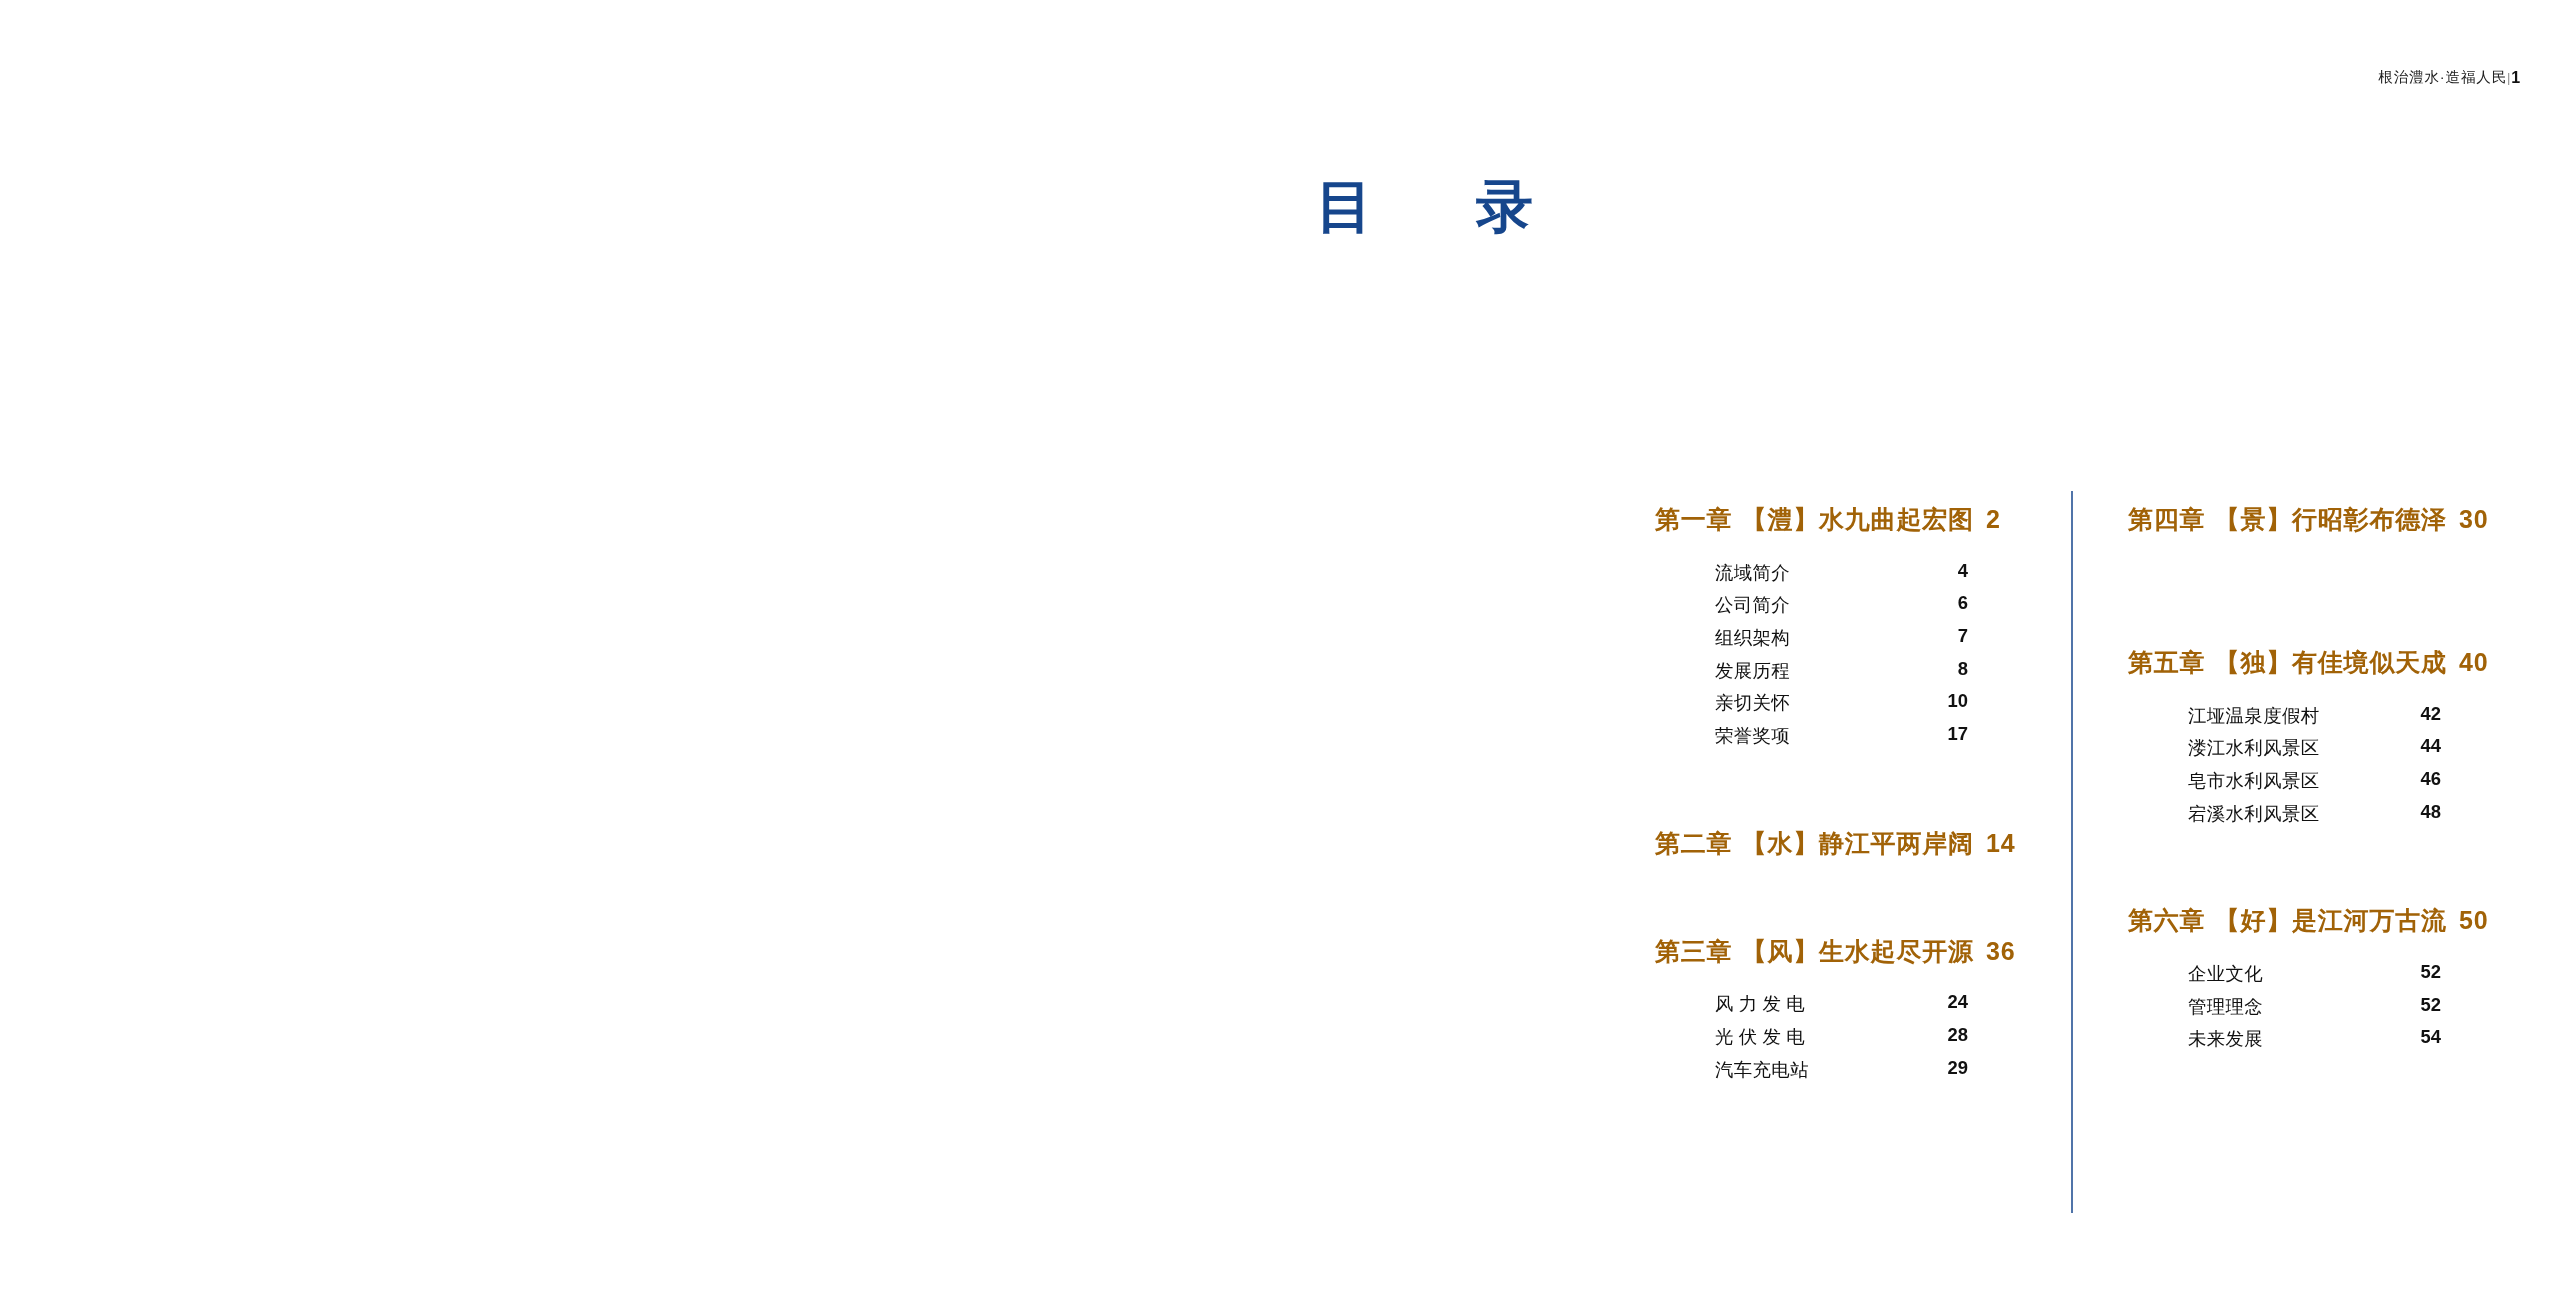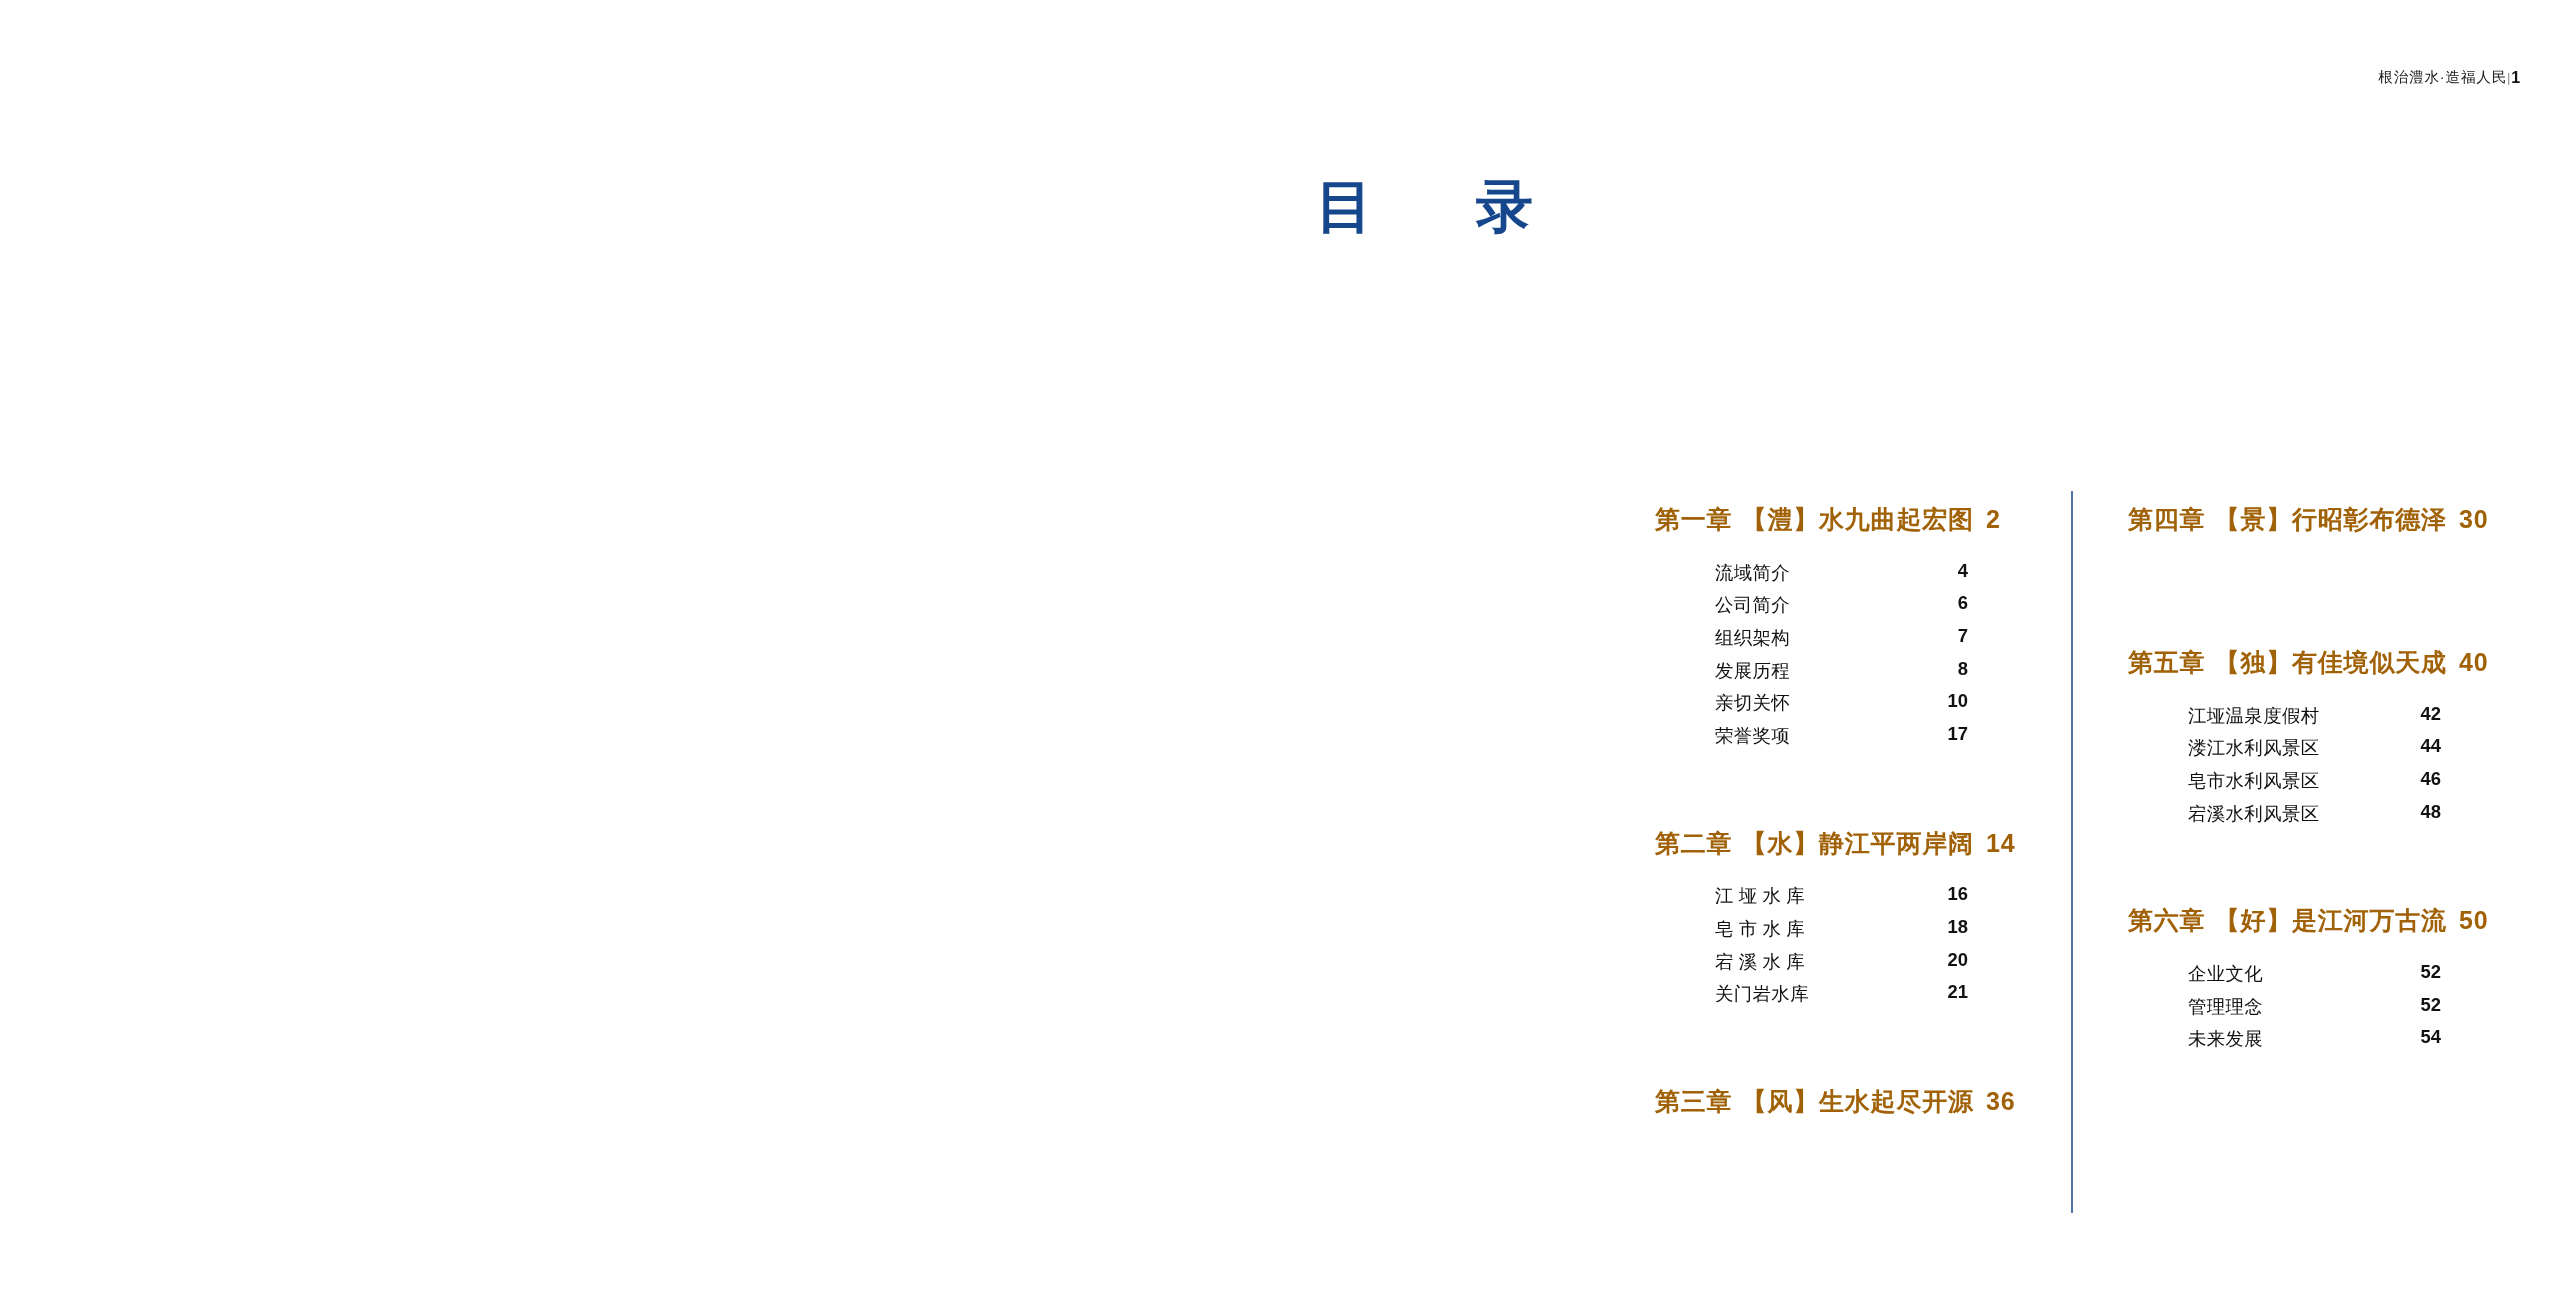--- a/index.html
+++ b/index.html
@@ -202,48 +202,44 @@
       </div>
 
       <div class="gap-lg"></div>
 
       <div class="chapter-block">
         <div class="chapter-head">
           <span class="ch-num">第二章</span>
           <span class="ch-title">【水】静江平两岸阔</span>
           <span class="ch-page">14</span>
         </div>
-        <div class="entry-list">
-          <div class="entry">
-            <span class="e-label spaced">江垭水库</span>
-            <span class="e-page">16</span>
-          </div>
-          <div class="entry">
-            <span class="e-label spaced">皂市水库</span>
-            <span class="e-page">18</span>
-          </div>
-          <div class="entry">
-            <span class="e-label spaced">宕溪水库</span>
-            <span class="e-page">20</span>
-          </div>
-          <div class="entry">
-            <span class="e-label">关门岩水库</span>
-            <span class="e-page">21</span>
-          </div>
-        </div>
       </div>
 
       <div class="gap-lg"></div>
 
       <div class="chapter-block">
         <div class="chapter-head">
           <span class="ch-num">第三章</span>
           <span class="ch-title">【风】生水起尽开源</span>
           <span class="ch-page">36</span>
         </div>
+        <div class="entry-list">
+          <div class="entry">
+            <span class="e-label spaced">风力发电</span>
+            <span class="e-page">24</span>
+          </div>
+          <div class="entry">
+            <span class="e-label spaced">光伏发电</span>
+            <span class="e-page">28</span>
+          </div>
+          <div class="entry">
+            <span class="e-label">汽车充电站</span>
+            <span class="e-page">29</span>
+          </div>
+        </div>
       </div>
 
     </div>
 
     <div class="toc-col right">
 
       <div class="chapter-block">
         <div class="chapter-head">
           <span class="ch-num">第四章</span>
           <span class="ch-title">【景】行昭彰布德泽</span>

